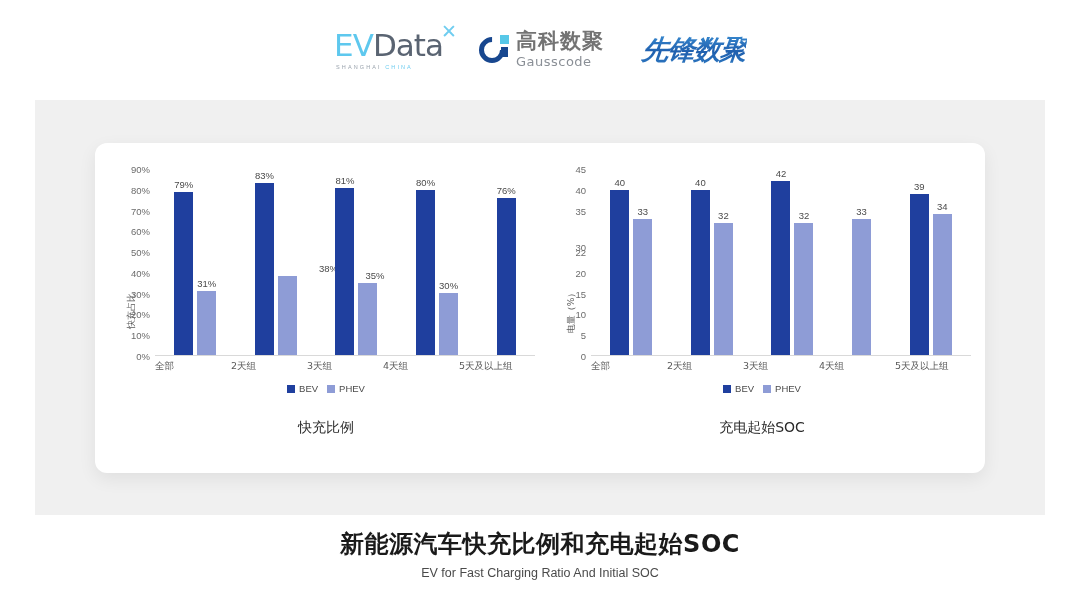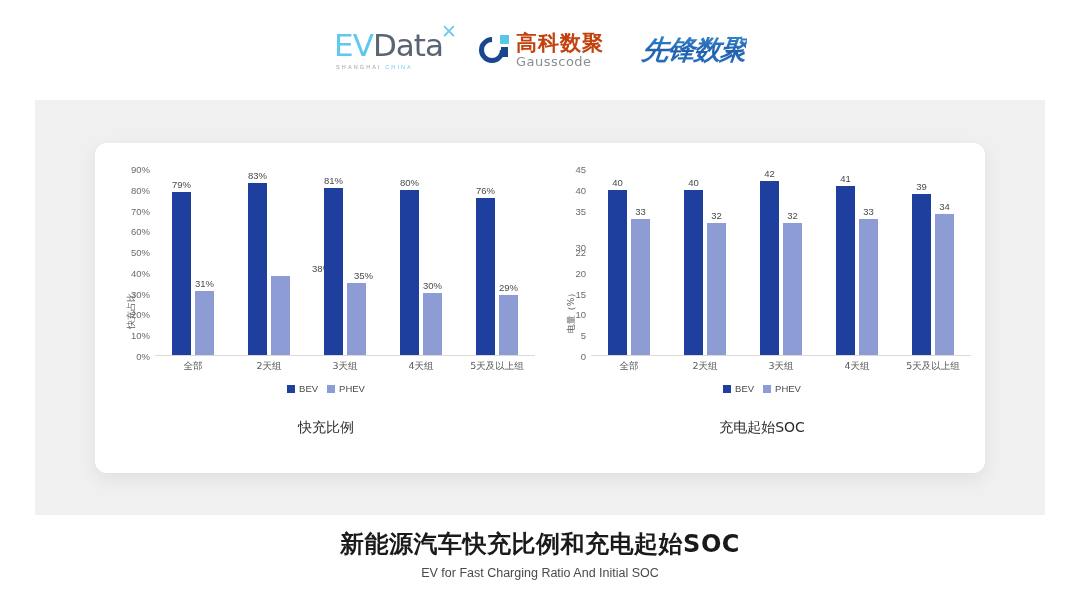--- a/index.html
+++ b/index.html
@@ -36,22 +36,22 @@
 
   .logo-gauss { display:flex; align-items:center; gap:7px; margin-left: 14px;}
   .gauss-mark { position:relative; width:30px; height:30px; }
   .gauss-ring {
     position:absolute; left:0; top:2px; width:26px; height:26px; border-radius:50%;
     border:5px solid #18478f; border-right-color:transparent; transform:rotate(-45deg);
   }
   .gauss-sq { position:absolute; right:0px; top:0px; width:9px; height:9px; background:#57c8e8; }
   .gauss-sq2 { position:absolute; right:1px; top:12px; width:7px; height:10px; background:#18478f; }
   .gauss-text { display:flex; flex-direction:column; line-height:1; }
-  .gauss-cn { font-size:21px; font-weight:700; color:#c2410c; letter-spacing:1px;
-              font-family:Liberation Sans, sans-serif;}
+  .gauss-cn { font-size:21px; font-weight:700; color:#737373; letter-spacing:1px;
+              font-family:Liberation Mono, monospace;}
   .gauss-en { font-size:13px; color:#8a8f96; letter-spacing:0.5px; margin-top:2px;
               font-family:"DejaVu Sans", sans-serif;}
 
   .logo-xf {
     margin-left:16px;
     font-size:27px; font-weight:700; font-style:italic; letter-spacing:-1px;
     font-family:"DejaVu Sans", sans-serif;
     background: linear-gradient(180deg,#3b8fd4 0%, #1f5fae 55%, #2f7cc4 100%);
     -webkit-background-clip: text; background-clip: text; color: transparent;
     text-shadow: 0 0 0 rgba(0,0,0,0);
@@ -107,21 +107,21 @@
   .bar-val {
     position:absolute; left:50%; transform:translateX(-50%);
     font-size:9.5px; color:#4a4a4a; white-space:nowrap;
     font-family:"Liberation Sans", sans-serif;
   }
   .xlabels {
     position:absolute; left:44px; right:6px; top:199px;
     display:flex; justify-content:space-around;
   }
   .xlabel {
-    font-size:9.5px; color:#595959; text-align:center; white-space:nowrap;
+    font-size:9.5px; color:#595959; text-align:left; white-space:nowrap;
     font-family:"DejaVu Sans", sans-serif;
   }
   .legend {
     position:absolute; left:0; right:0; top:222px;
     display:flex; justify-content:center; align-items:center; gap:9px;
   }
   .legend-item { display:flex; align-items:center; gap:4px; }
   .swatch { width:8px; height:8px; display:inline-block; }
   .swatch.bev { background:#1f3f9e; }
   .swatch.phev { background:#8e9cd6; }
@@ -235,24 +235,20 @@
               <div class="bar-wrap">
                 <div class="bar phev" style="height: 33.3333%;"></div>
                 <div class="bar-val" style="bottom: calc(33.3333% + 2px);">30%</div>
               </div>
             </div>
             <div class="group">
               <div class="bar-wrap">
                 <div class="bar bev" style="height: 84.4444%;"></div>
                 <div class="bar-val" style="bottom: calc(84.4444% + 2px);">76%</div>
               </div>
-              <div class="bar-wrap">
-                <div class="bar phev" style="height: 32.2222%;"></div>
-                <div class="bar-val" style="bottom: calc(32.2222% + 2px);">29%</div>
-              </div>
             </div>
           </div>
         <div class="baseline"></div>
       </div>
       <div class="xlabels">
           <div class="xlabel" style="flex: 1 1 0%;">全部</div>
           <div class="xlabel" style="flex: 1 1 0%;">2天组</div>
           <div class="xlabel" style="flex: 1 1 0%;">3天组</div>
           <div class="xlabel" style="flex: 1 1 0%;">4天组</div>
           <div class="xlabel" style="flex: 1 1 0%;">5天及以上组</div>
@@ -311,24 +307,20 @@
                 <div class="bar bev" style="height: 93.3333%;"></div>
                 <div class="bar-val" style="bottom: calc(93.3333% + 2px);">42</div>
               </div>
               <div class="bar-wrap">
                 <div class="bar phev" style="height: 71.1111%;"></div>
                 <div class="bar-val" style="bottom: calc(71.1111% + 2px);">32</div>
               </div>
             </div>
             <div class="group">
               <div class="bar-wrap">
-                <div class="bar bev" style="height: 91.1111%;"></div>
-                <div class="bar-val" style="bottom: calc(91.1111% + 2px);">41</div>
-              </div>
-              <div class="bar-wrap">
                 <div class="bar phev" style="height: 73.3333%;"></div>
                 <div class="bar-val" style="bottom: calc(73.3333% + 2px);">33</div>
               </div>
             </div>
             <div class="group">
               <div class="bar-wrap">
                 <div class="bar bev" style="height: 86.6667%;"></div>
                 <div class="bar-val" style="bottom: calc(86.6667% + 2px);">39</div>
               </div>
               <div class="bar-wrap">

